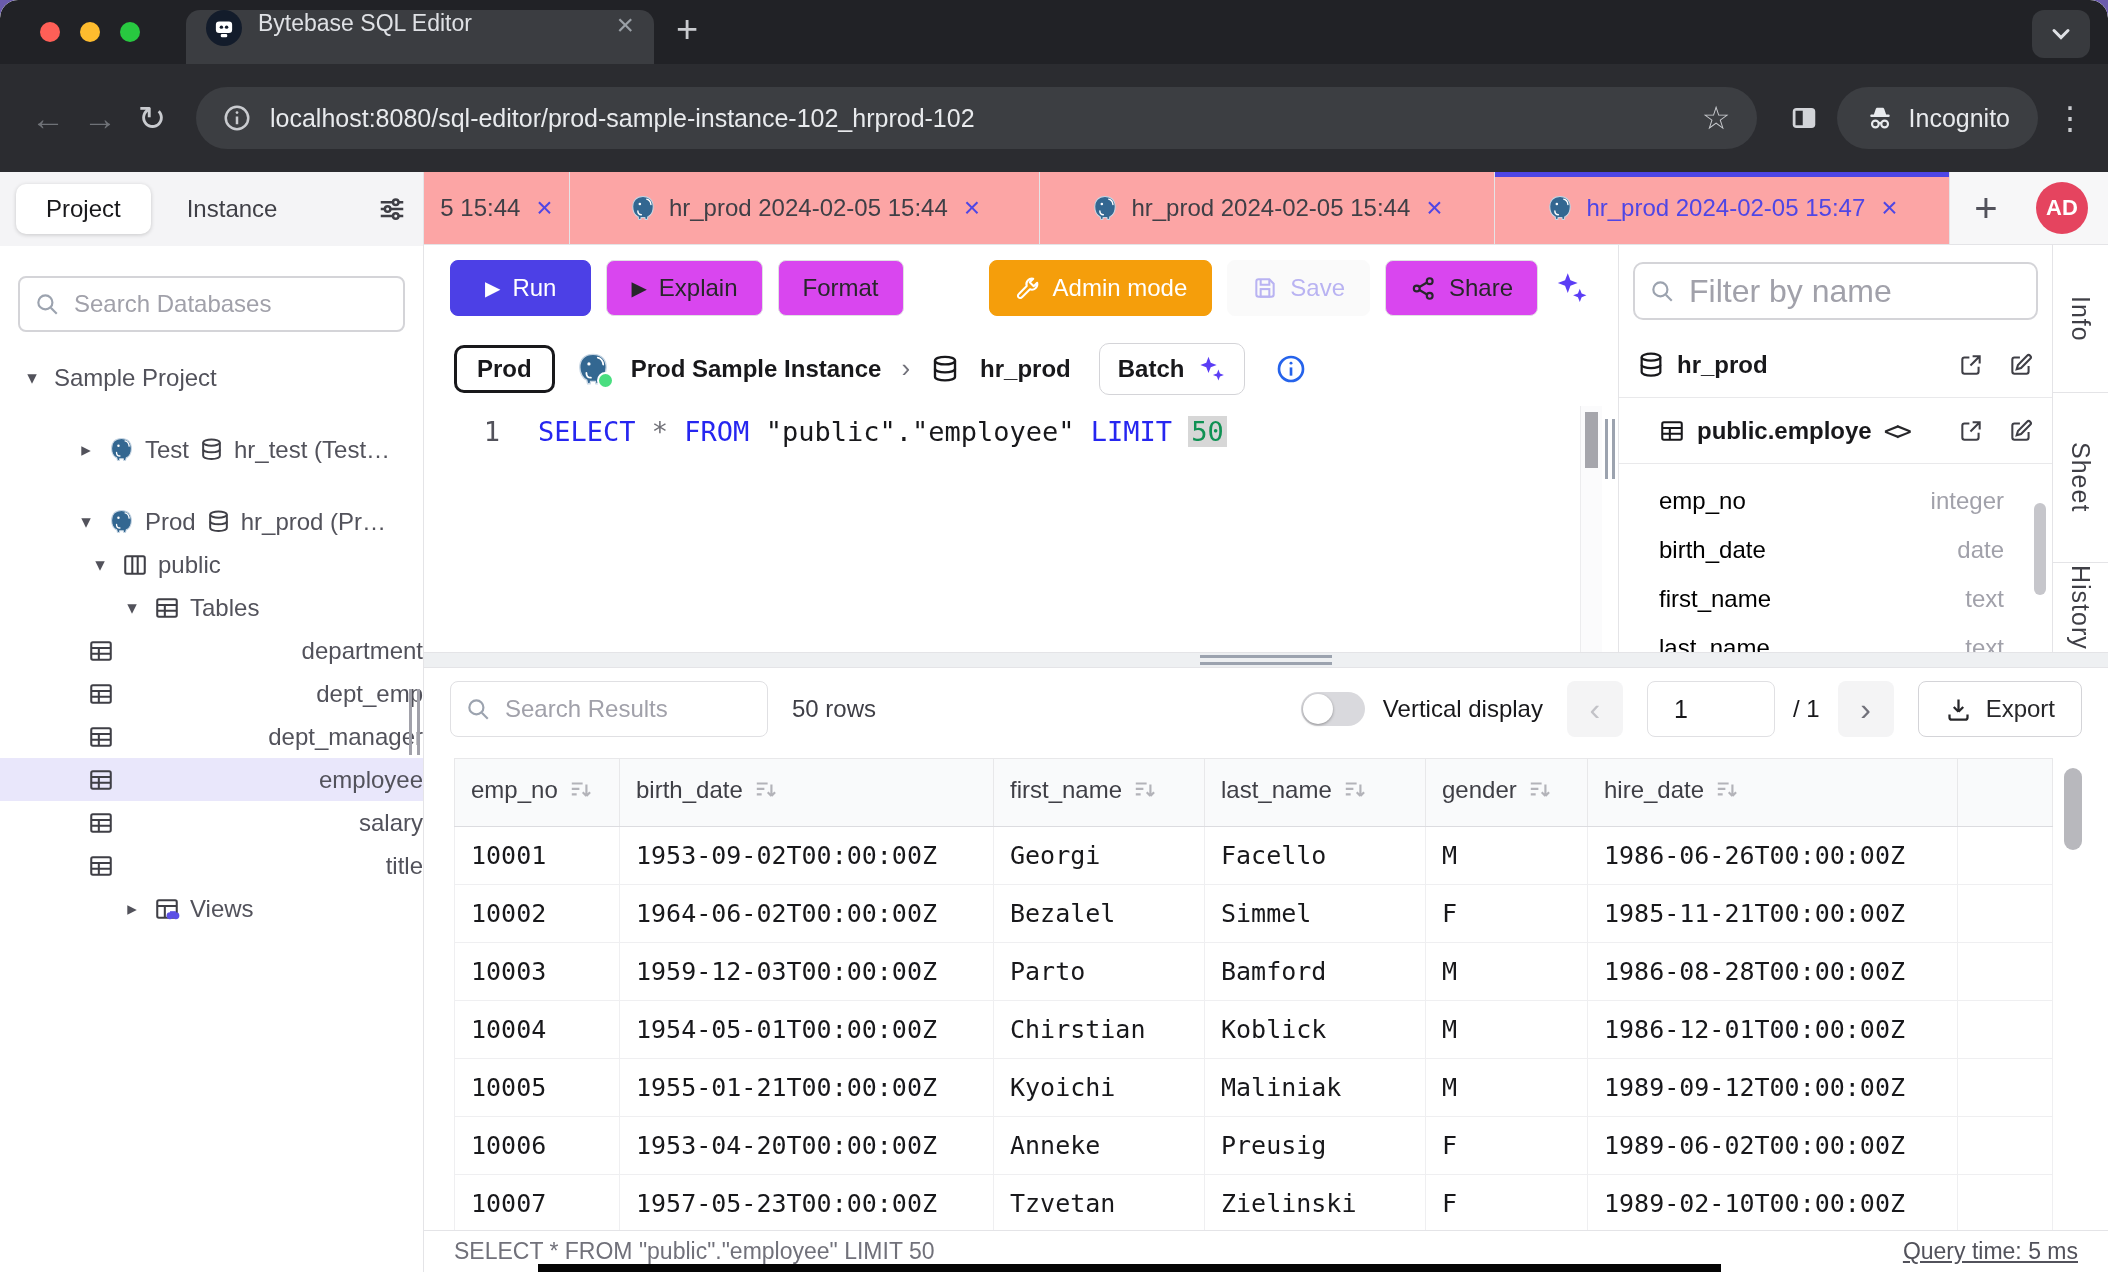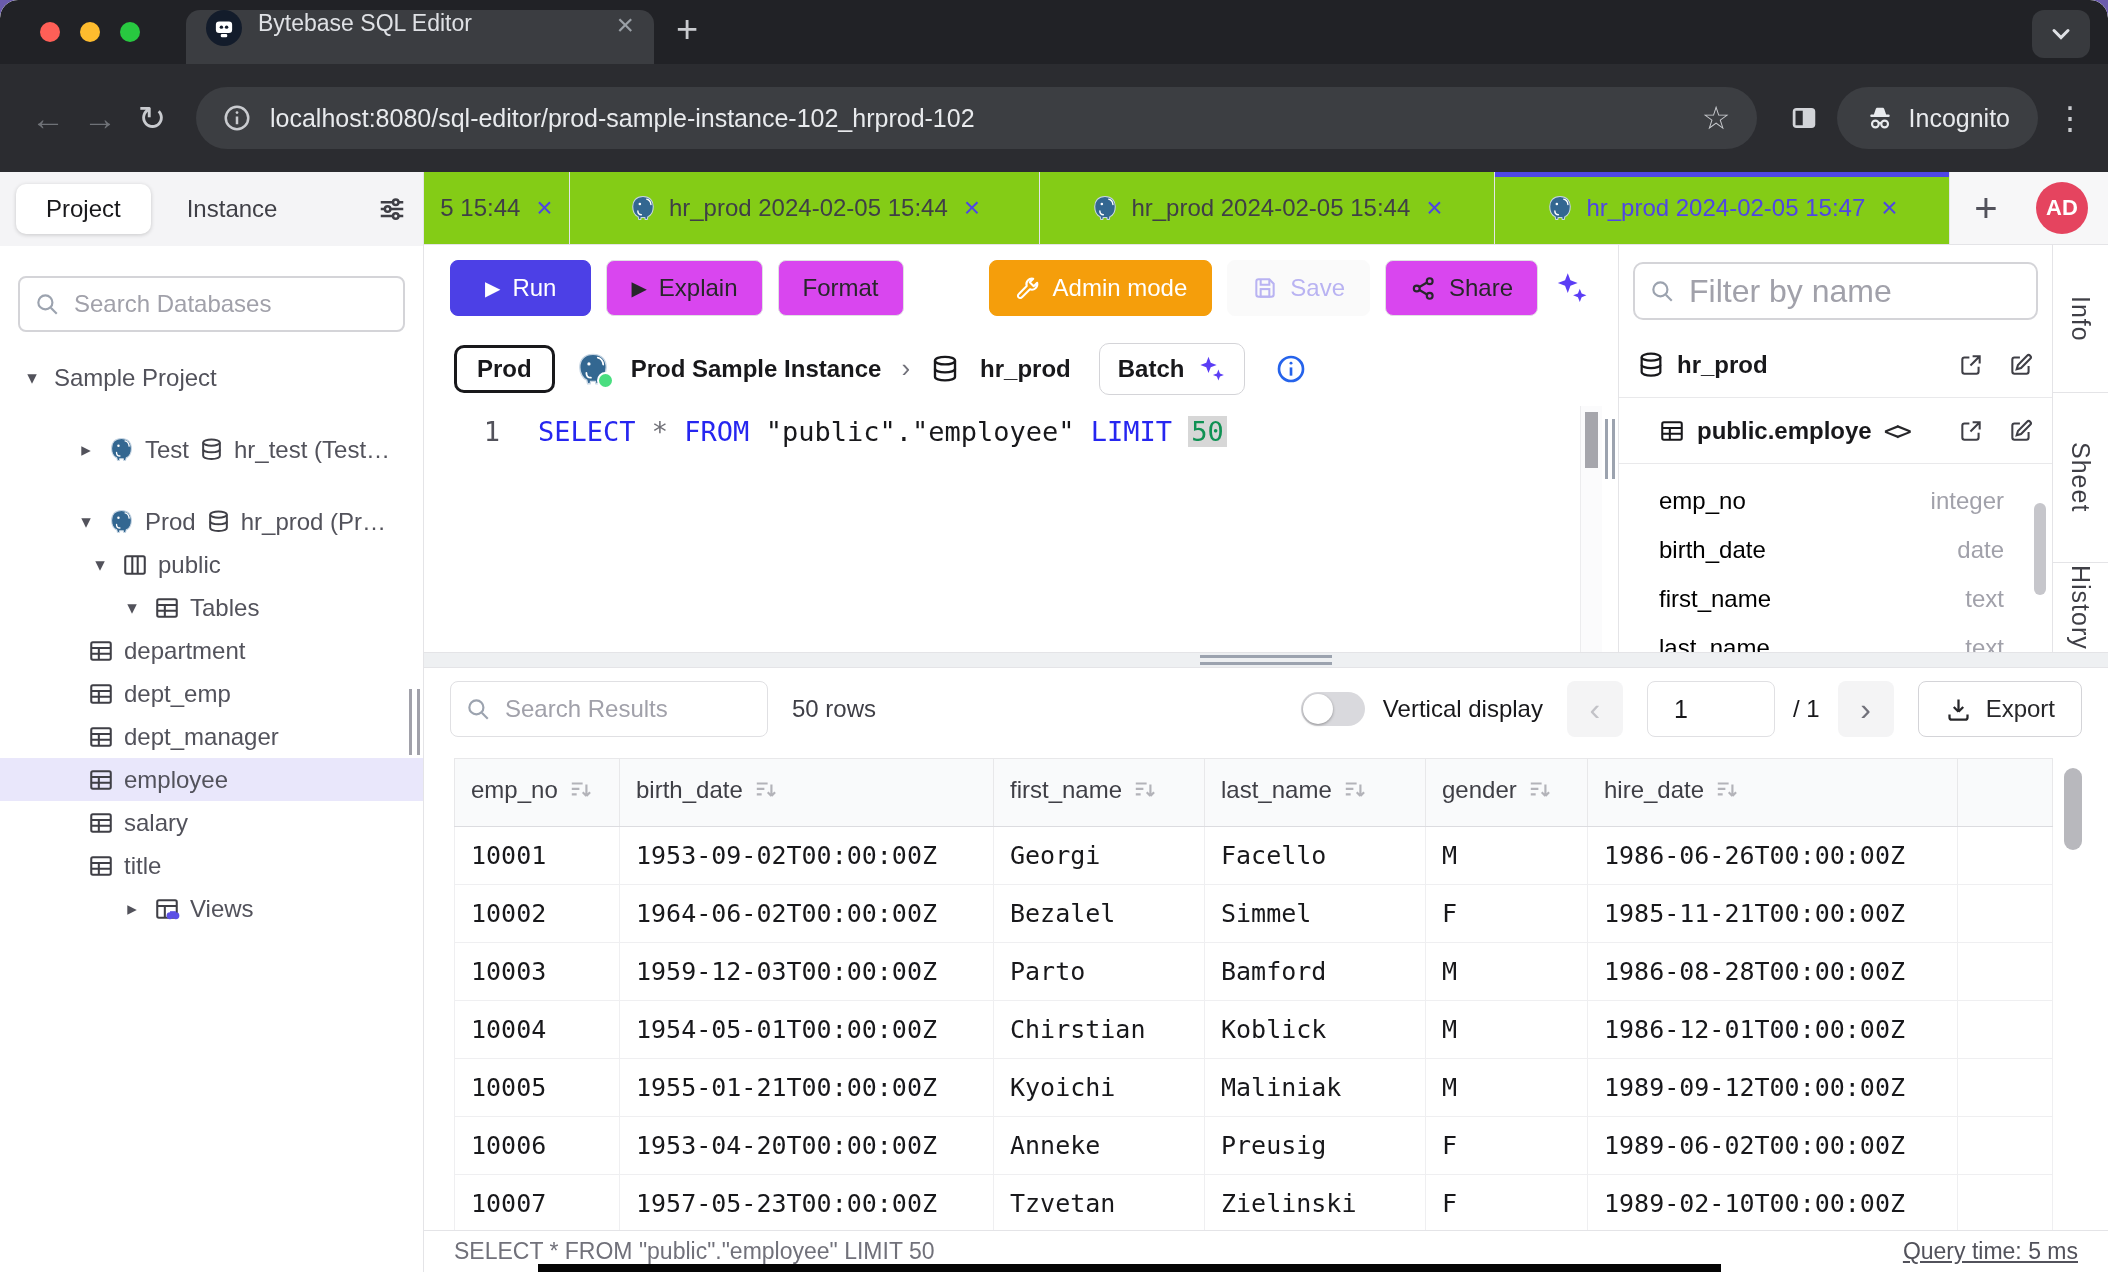--- a/index.html
+++ b/index.html
@@ -40,32 +40,32 @@
   .sb-head{height:74px;background:#f4f4f6;display:flex;align-items:center;padding:0 16px;gap:6px;flex:none;}
   .sb-tab{font-size:24px;color:#3f3f46;padding:11px 30px;border-radius:10px;}
   .sb-tab.active{background:#fff;box-shadow:0 1px 4px rgba(0,0,0,.18);color:#18181b;}
   .sb-tune{margin-left:auto;color:#3f3f46;display:flex;}
   .sb-search{margin:30px 18px 14px;height:56px;border:2px solid #d4d4d8;border-radius:8px;display:flex;align-items:center;gap:12px;padding:0 14px;flex:none;}
   .sb-search input{border:0;outline:0;flex:1;font-size:24px;color:#3f3f46;font-family:inherit;min-width:0;background:transparent;}
   .sb-search input::placeholder{color:#a1a1aa;}
   .ic-gray{color:#9ca3af;display:flex;flex:none;}
   .tree{flex:1;padding-top:10px;font-size:24px;color:#52525b;overflow:hidden;}
   .trow{height:43px;display:flex;align-items:center;gap:10px;padding-left:20px;white-space:nowrap;}
-  .trow.d1{padding-left:74px;margin-top:29px;} .trow.d2{padding-left:88px;} .trow.d3{padding-left:120px;} .trow.d4{padding-left:88px;}
+  .trow.d1{padding-left:74px;margin-top:29px;} .trow.d2{padding-left:88px;} .trow.d3{padding-left:120px;} .trow.d4{padding-left:88px;justify-content:space-between;}
   .trow.selected{background:#e9e7fb;}
   .chev{width:24px;font-size:19px;color:#52525b;text-align:center;flex:none;}
   .chev.down::before{content:"▾";} .chev.right::before{content:"▸";}
   .t-ic{color:#3f3f46;display:flex;flex:none;}
   .sb-grip{position:absolute;right:3px;top:50%;transform:translateY(-50%);display:flex;gap:5px;}
   .sb-grip i{width:3px;height:66px;background:#a1a1aa;}
 
   
   .main{flex:1;display:flex;flex-direction:column;min-width:0;}
   .sheet-tabs{height:73px;border-bottom:1px solid #e4e4e7;background:#f7f7f8;display:flex;align-items:stretch;flex:none;}
-  .stab{display:flex;align-items:center;justify-content:center;gap:12px;font-size:24px;color:#3f3f46;background:#84cc16;border-right:1px solid #e4e4e7;position:relative;padding:0 10px;white-space:nowrap;overflow:hidden;flex:none;}
+  .stab{display:flex;align-items:center;justify-content:center;gap:12px;font-size:24px;color:#3f3f46;background:#fca5a5;border-right:1px solid #e4e4e7;position:relative;padding:0 10px;white-space:nowrap;overflow:hidden;flex:none;}
   .stab.t0{width:146px;} .stab.t1{width:470px;} .stab.t2{width:455px;} .stab.t3{width:455px;}
   .stab .x{color:#4f46e5;font-size:28px;margin-left:4px;line-height:1;}
   .stab.active{color:#4f46e5;}
   .stab.active::before{content:"";position:absolute;top:0;left:0;right:0;height:5px;background:#4f46e5;}
   .stab-plus{width:72px;display:flex;align-items:center;justify-content:center;font-size:40px;color:#52525b;background:transparent;}
   .avatar{margin-left:auto;margin-right:20px;align-self:center;width:52px;height:52px;border-radius:50%;background:#e5445f;color:#fff;font-weight:bold;font-size:22px;display:flex;align-items:center;justify-content:center;flex:none;}
 
   .upper{height:407px;display:flex;min-width:0;flex:none;}
   .editor-col{flex:1;display:flex;flex-direction:column;min-width:0;}
   .ed-toolbar{height:86px;display:flex;align-items:center;padding:0 26px;gap:15px;flex:none;}

